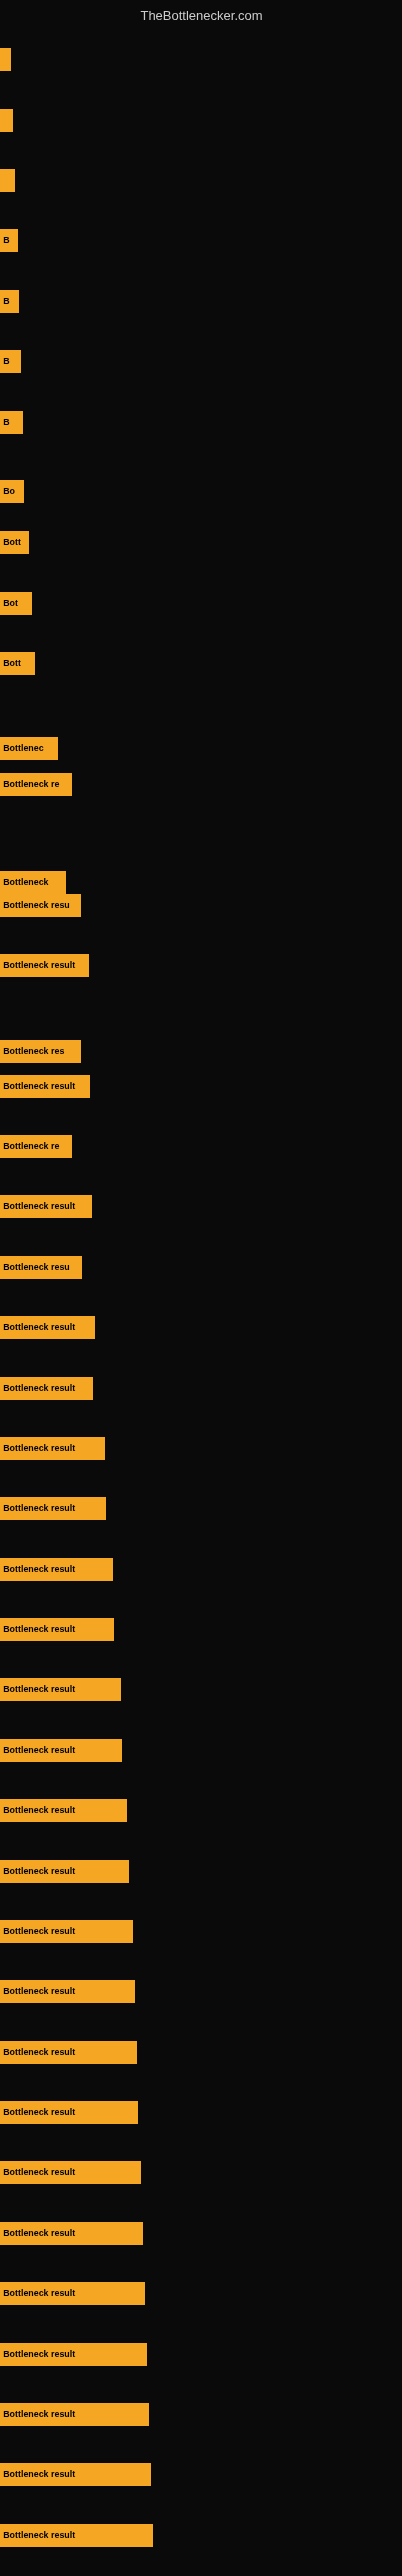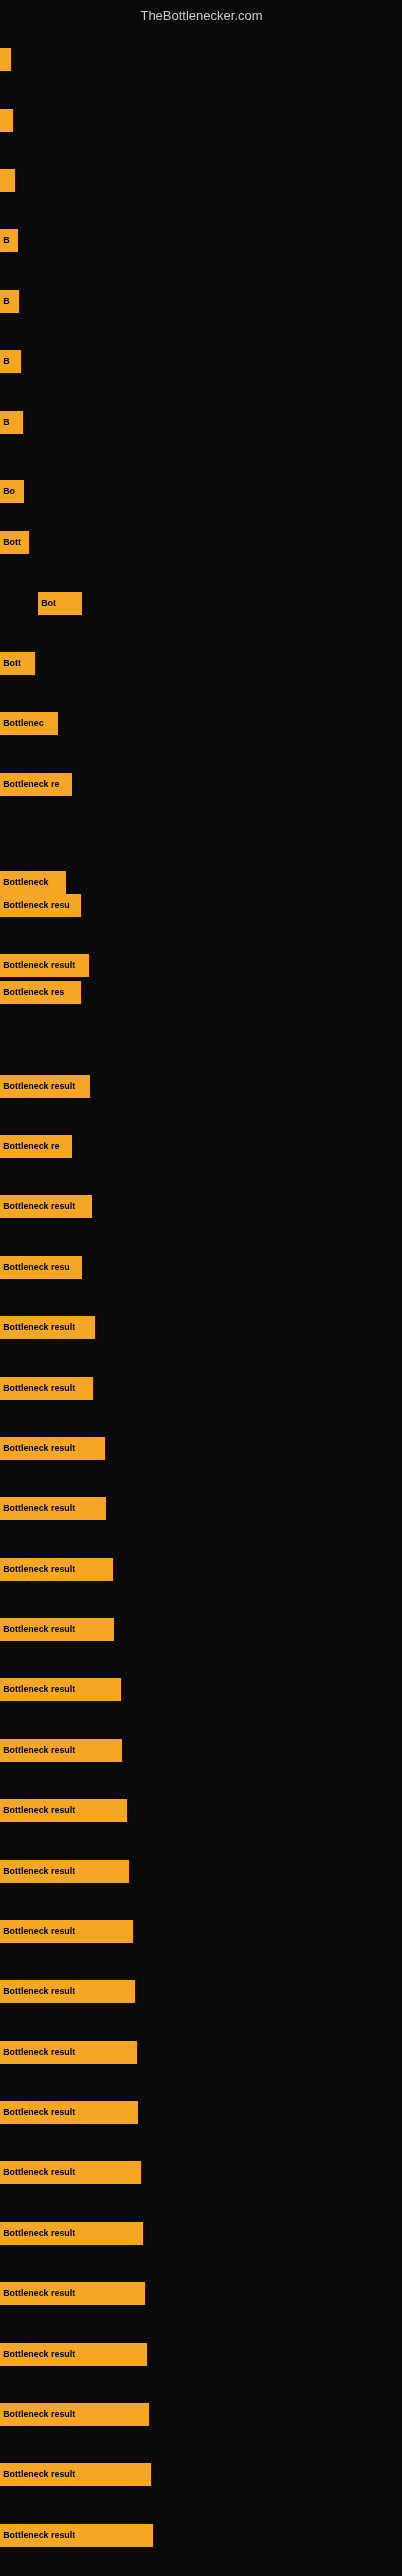--- a/index.html
+++ b/index.html
@@ -92,31 +92,31 @@
       <div class="bar" style="width: 24px; margin-top: 9px;">
         <span class="bar-label">Bo</span>
       </div>
     </div>
     <div class="bar-item" style="top: 531px;">
       <div class="bar" style="width: 29px;">
         <span class="bar-label">Bott</span>
       </div>
     </div>
     <div class="bar-item" style="top: 592px;">
-      <div class="bar" style="width: 44px; margin-left: 38px;">
+      <div class="bar" style="width: 32px;">
         <span class="bar-label">Bot</span>
       </div>
     </div>
     <div class="bar-item" style="top: 652px;">
       <div class="bar" style="width: 35px;">
         <span class="bar-label">Bott</span>
       </div>
     </div>
     <div class="bar-item" style="top: 712px;">
-      <div class="bar" style="width: 58px;">
+      <div class="bar" style="width: 58px; margin-top: 25px;">
         <span class="bar-label">Bottlenec</span>
       </div>
     </div>
     <div class="bar-item" style="top: 773px;">
       <div class="bar" style="width: 72px;">
         <span class="bar-label">Bottleneck re</span>
       </div>
     </div>
     <div class="bar-item" style="top: 871px;">
       <div class="bar" style="width: 66px;">
@@ -126,21 +126,21 @@
     <div class="bar-item" style="top: 894px;">
       <div class="bar" style="width: 81px;">
         <span class="bar-label">Bottleneck resu</span>
       </div>
     </div>
     <div class="bar-item" style="top: 954px;">
       <div class="bar" style="width: 89px;">
         <span class="bar-label">Bottleneck result</span>
       </div>
     </div>
-    <div class="bar-item" style="top: 981px;">
+    <div class="bar-item" style="top: 1040px;">
       <div class="bar" style="width: 81px;">
         <span class="bar-label">Bottleneck res</span>
       </div>
     </div>
     <div class="bar-item" style="top: 1075px;">
       <div class="bar" style="width: 90px;">
         <span class="bar-label">Bottleneck result</span>
       </div>
     </div>
     <div class="bar-item" style="top: 1135px;">

